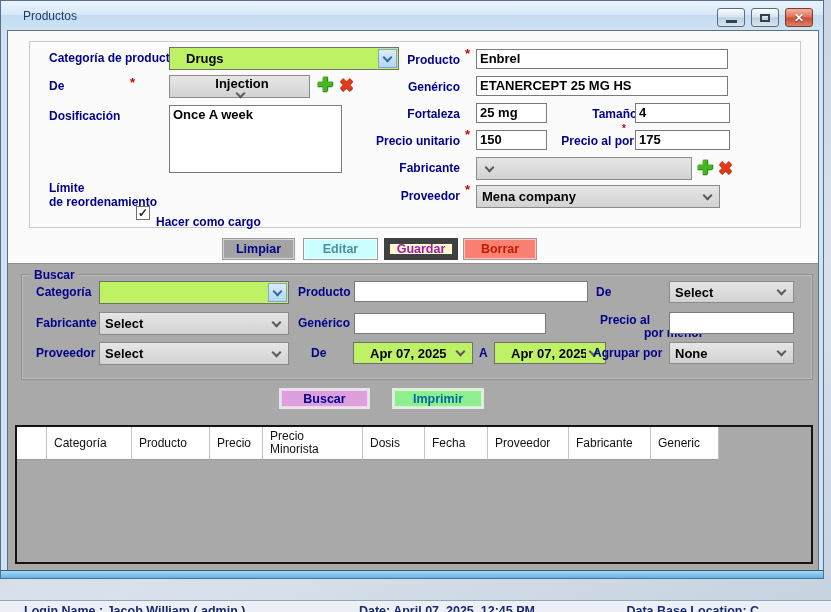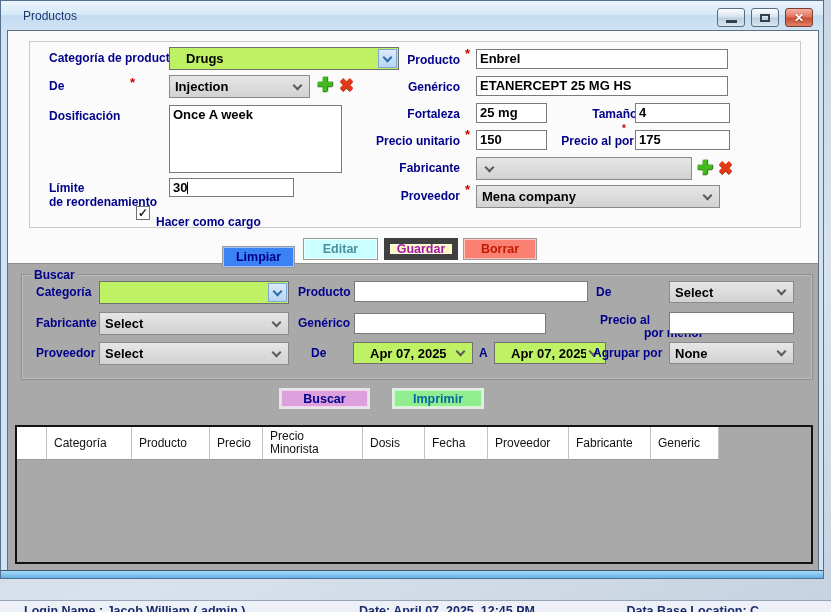--- a/index.html
+++ b/index.html
@@ -53,21 +53,21 @@
   .icon-x { position:absolute; color:#e23a17; font-size:18px; font-weight:bold; line-height:1;
           text-shadow:0 1px 0 #9c2a10; cursor:default; }
   .cbx { position:absolute; width:14px; height:14px; background:#fff; border:1px solid #707070;
          font-size:12px; font-weight:bold; color:#222; line-height:12px; text-align:center; }
   .groupbox { position:absolute; border:1px solid #c9c9c9; }
   .groupbox.dark { border:1px solid #8f8f8f; box-shadow:inset 0 0 0 1px #bcbcbc; }
 
   .btn { position:absolute; height:22px; font-size:12.5px; font-weight:bold;
          display:flex; align-items:center; justify-content:center;
          border:1px solid #9a9a9a; box-shadow:inset 0 0 0 1px #ffffff88; }
-  .btn-limpiar { background:#3b82f6; color:#00008B;margin-top:8px; }
+  .btn-limpiar { background:#a3a3a3; color:#00008B; }
   .btn-editar  { background:#ccffff; color:#4a8f9f; }
   .btn-guardar { background:#fdf7c3; color:#a21caf; border:6px solid #404040; }
   .btn-borrar  { background:#fa8072; color:#c41a00; }
   .btn-buscar  { background:#dda0dd; color:#00008B; border:2px solid #e8e4e8; }
   .btn-imprimir{ background:#90ee90; color:#0369a1; border:2px solid #e4ece4; }
 
   
   .grid { position:absolute; left:7px; top:394px; width:798px; height:139px;
           background:#a9a9a9; border:2px solid #141414; }
   .grid-header { display:flex; height:33px; }
@@ -107,33 +107,32 @@
       <span class="lbl" style="left:41px; top:20px;">Categoría de producto</span>
       <div class="combo combo-white" style="left:161px; top:16px; width:230px; height:23px;">
         <span class="txt">Drugs</span>
         <span class="combo-btn">
             <span class="chev"></span>
           </span>
       </div>
 
       <span class="lbl" style="left:41px; top:48px;">De</span>
       <span class="ast" style="left:122px; top:44px;">*</span>
-      <div class="combo combo-gray" style="left:161px; top:44px; width:141px; height:23px;">
+      <div class="combo combo-gray" style="left:161px; top:44px; width:141px; height:23px;flex-direction:column;">
         <span class="txt">Injection</span>
         <span class="chev"></span>
       </div>
       <span class="icon-plus" style="left:309px; top:44px;">✚</span>
       <span class="icon-x" style="left:331px; top:45px;">✖</span>
 
       <span class="lbl" style="left:41px; top:78px;">Dosificación</span>
       <div class="tbox tarea" style="left:161px; top:74px; width:173px; height:68px;">Once A week</div>
 
       <span class="lbl" style="left:41px; top:150px;">Límite</span>
       <span class="lbl" style="left:41px; top:164px;">de reordenamiento</span>
-      <div class="tbox focused" style="left:161px; top:147px; width:125px; height:19px;"><span>30</span><span class="caret"></span></div>
 
       <div class="cbx" style="left:128px; top:175px;">✓</div>
       <span class="lbl" style="left:148px; top:184px;">Hacer como cargo</span>
 
       <span class="lbl lbl-r" style="left:332px; top:22px; width:120px;">Producto</span>
       <span class="ast" style="left:457px; top:15px;">*</span>
       <div class="tbox" style="left:468px; top:18px; width:252px; height:20px;">Enbrel</div>
 
       <span class="lbl lbl-r" style="left:332px; top:49px; width:120px;">Genérico</span>
       <div class="tbox" style="left:468px; top:45px; width:252px; height:20px;">ETANERCEPT 25 MG HS</div>

